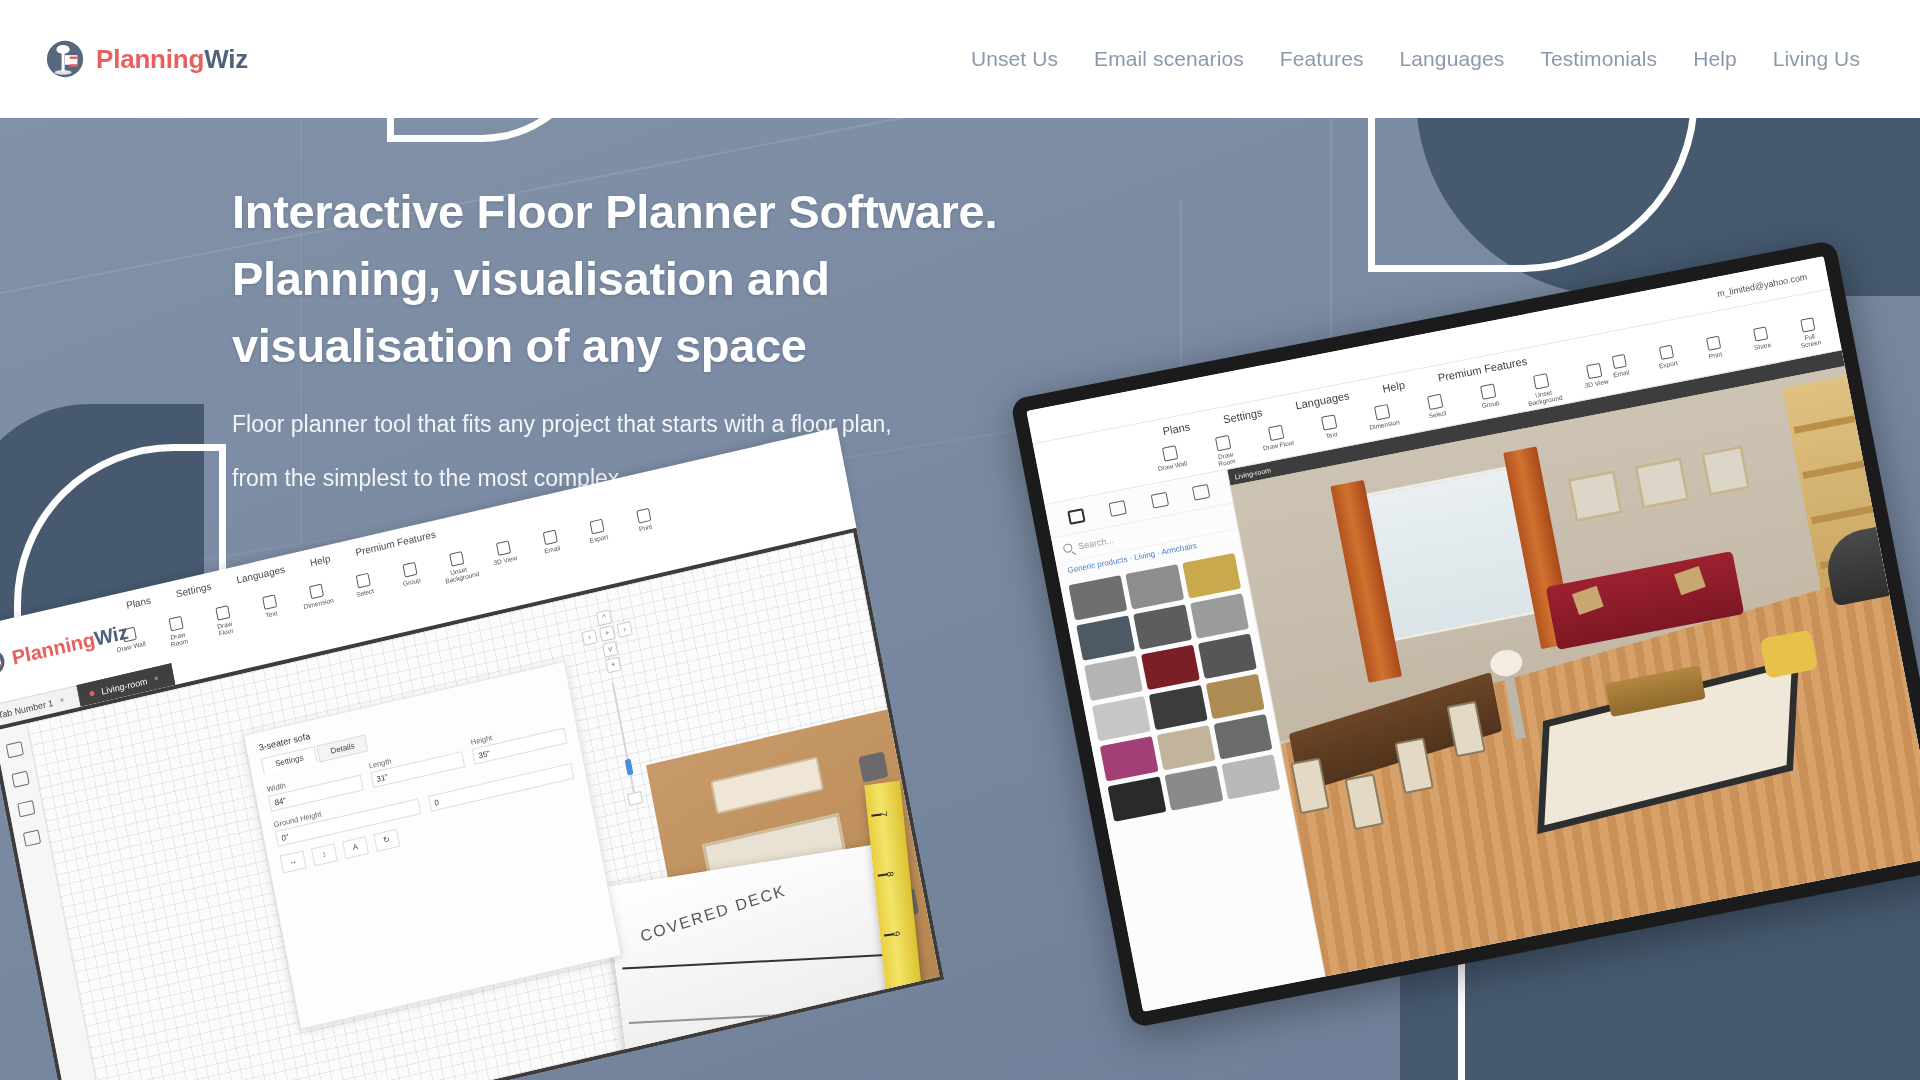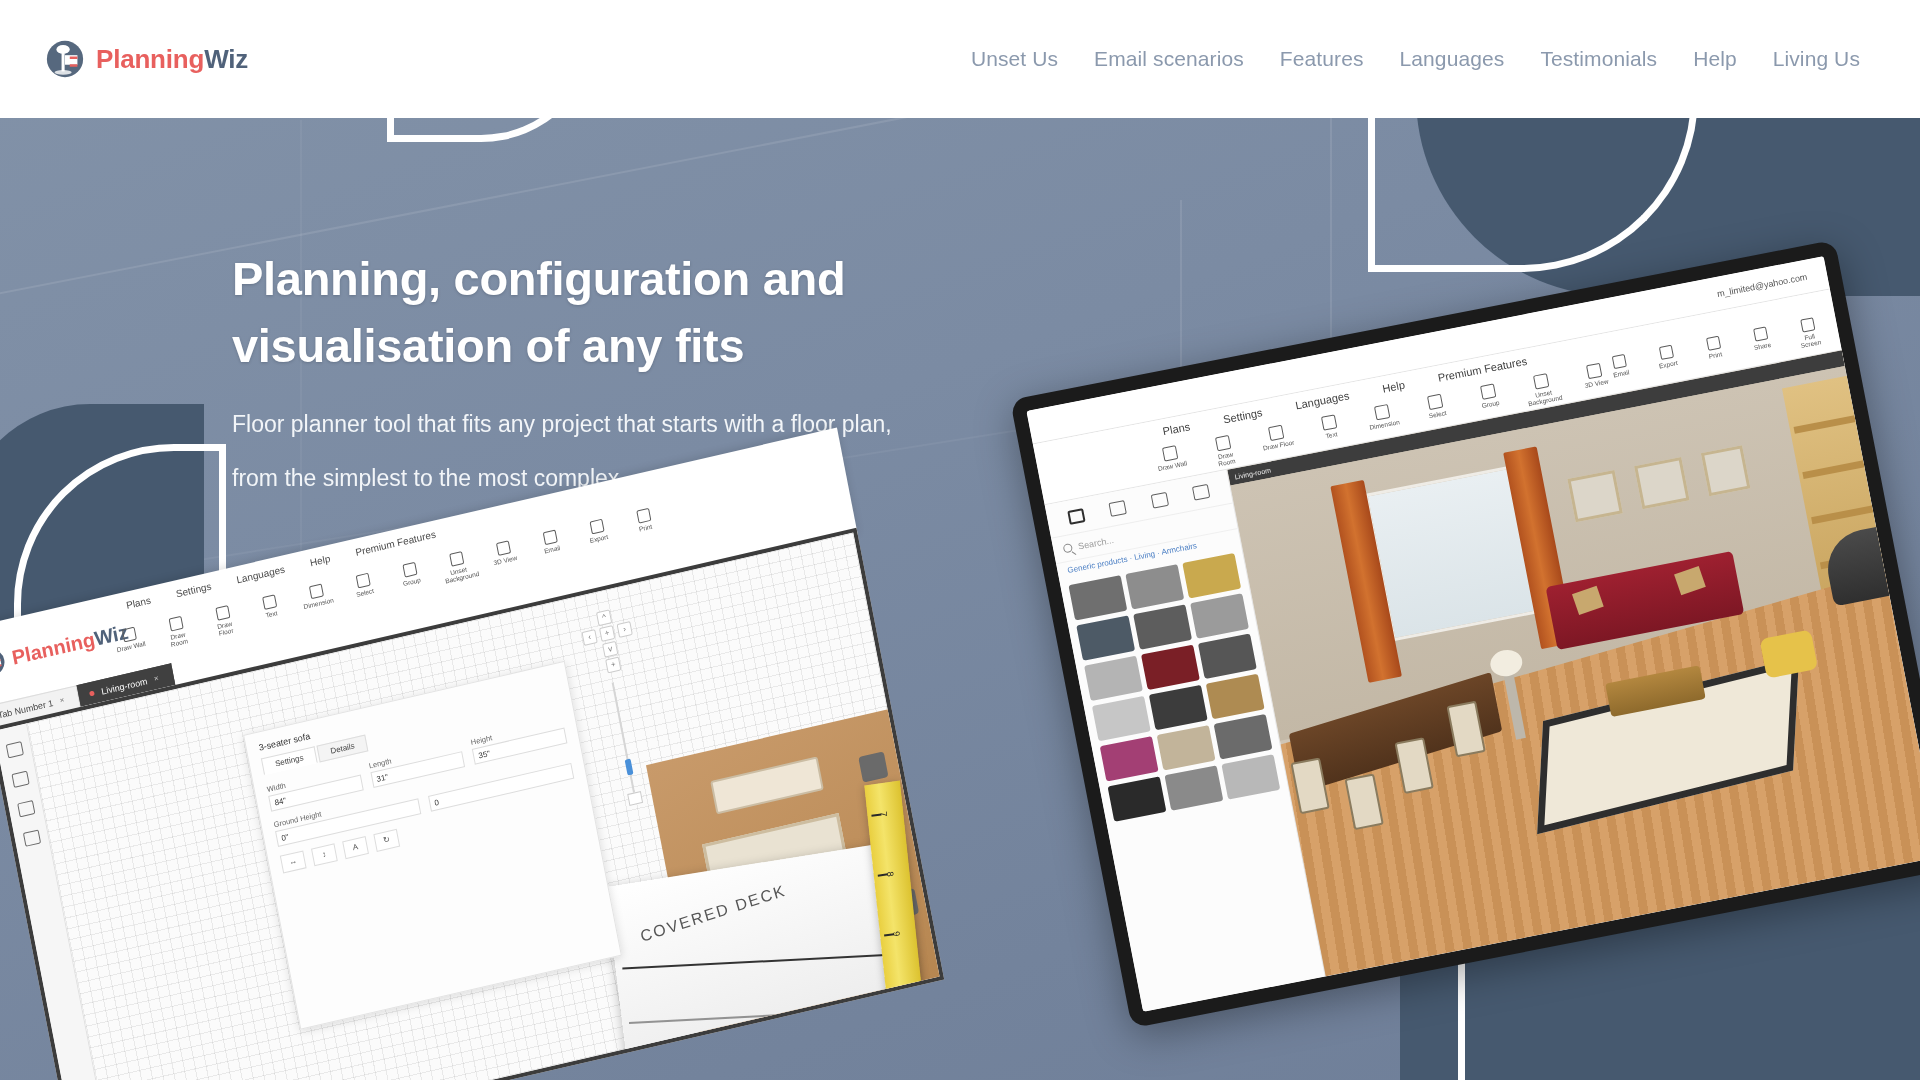--- a/index.html
+++ b/index.html
@@ -663,23 +663,23 @@
       <a href="#">Features</a>
       <a href="#">Languages</a>
       <a href="#">Testimonials</a>
       <a href="#">Help</a>
       <a href="#">Living Us</a>
     </nav>
   </header>
 
   <div class="hero-copy">
     <h1 class="hero-title">
-      <br>
-      <span>Planning, configuration and</span><br>
-      <span>visualisation of any fits</span>
+      <span>Interactive Floor Planner Software.</span><br>
+      <span>Planning, visualisation and</span><br>
+      <span>visualisation of any space</span>
     </h1>
     <p class="hero-sub">
       <span>Floor planner tool that fits any project that starts with a floor plan,</span><br>
       <span>from the simplest to the most complex.</span>
     </p>
   </div>
 
 </div>
 
 </body></html>

